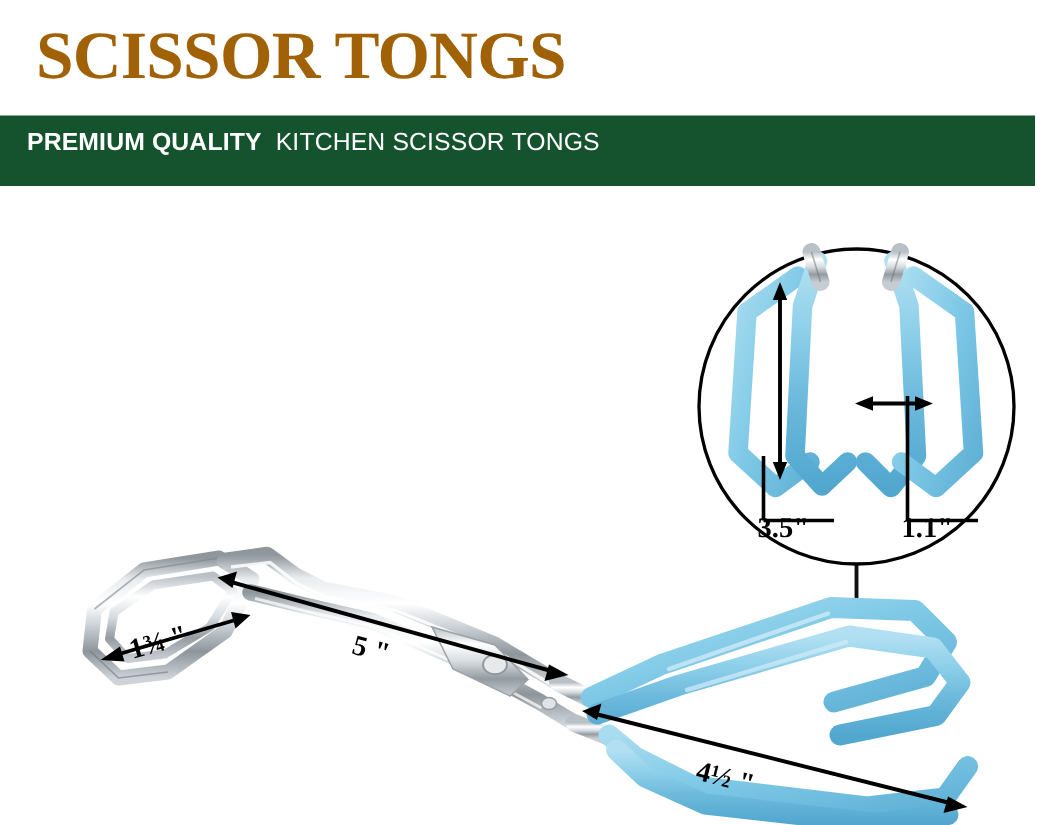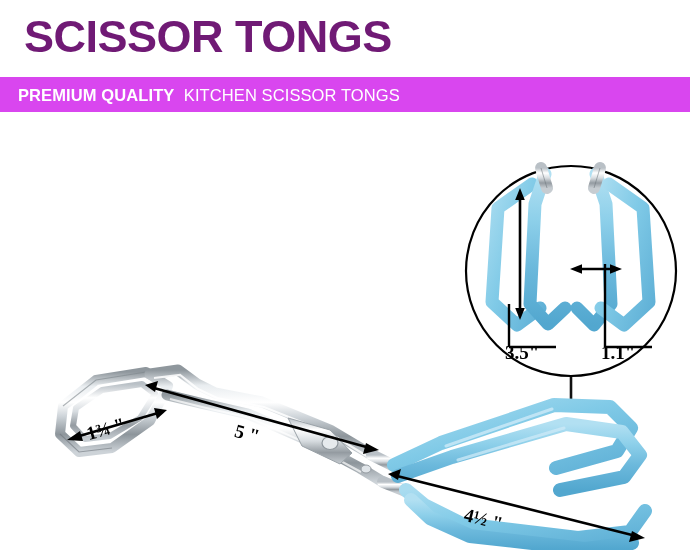--- a/index.html
+++ b/index.html
@@ -20,35 +20,35 @@
   #title-block {
     position: absolute;
     left: 0; top: 0;
     width: 696px; height: 77px;
     background: #ffffff;
   }
   #main-title {
     position: absolute;
     left: 24px;
     top: 11px;
-    font-family: Liberation Sans, sans-serif;
+    font-family: Liberation Serif, serif;
     font-weight: bold;
     font-size: 45px;
     letter-spacing: -0.5px;
-    color: #701a75;
+    color: #a16207;
     line-height: 52px;
     white-space: nowrap;
   }
   #subtitle-bar {
     position: absolute;
     left: 0;
     top: 77px;
     width: 690px;
-    height: 35px;
-    background: #d946ef;
+    height: 47px;
+    background: #14532d;
   }
   #subtitle-text {
     position: absolute;
     left: 18px;
     top: 8px;
     white-space: nowrap;
     color: #ffffff;
     font-size: 16.5px;
     line-height: 20px;
     letter-spacing: 0.1px;

